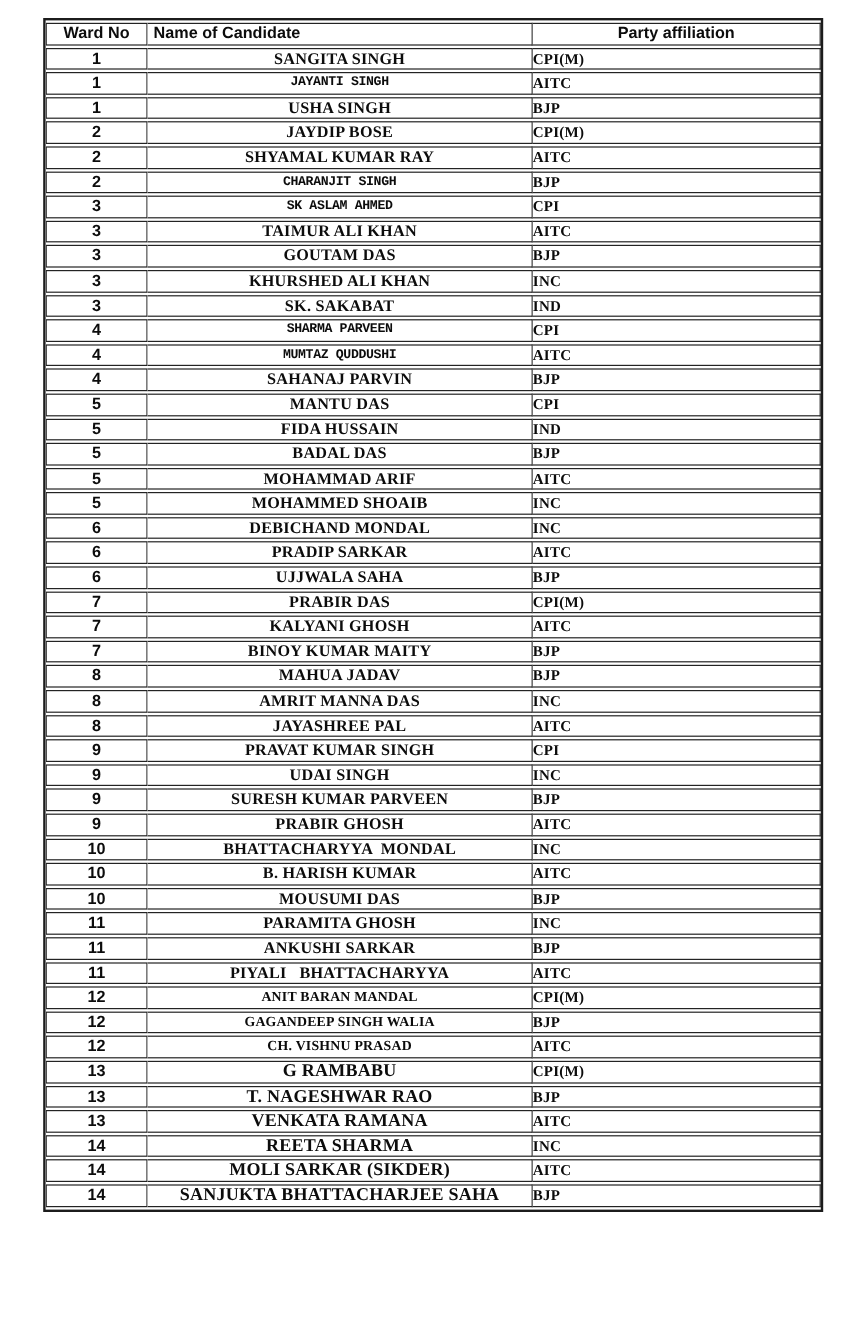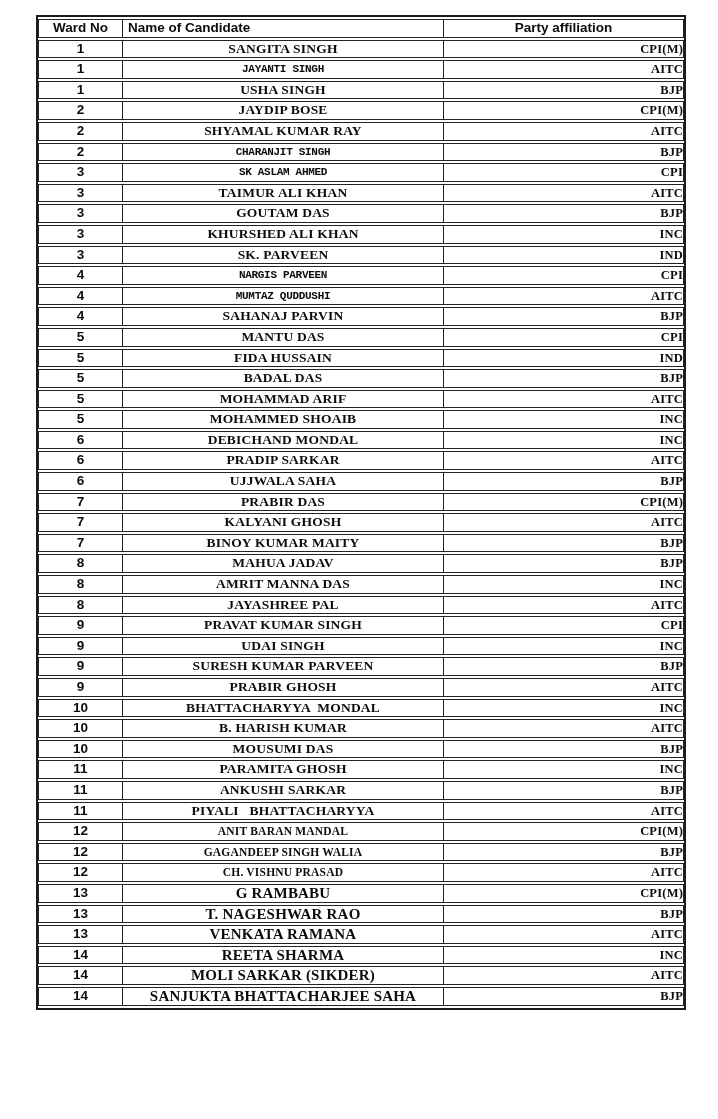--- a/index.html
+++ b/index.html
@@ -69,21 +69,21 @@
     letter-spacing: 0.2px;
   }
   td.name.sans {
     font-family: Liberation Mono, monospace;
     font-size: 11px;
     letter-spacing: -0.3px;
   }
   td.name.sz-s { font-size: 11.5px; }
   td.name.sz-l { font-size: 15px; }
   td.party {
-    text-align: right;
+    text-align: left;
     font-family: "Liberation Serif", serif;
     font-weight: bold;
     font-size: 12.5px;
     letter-spacing: 0.2px;
   }
 </style>
 </head>
 <body>
 
 <div class="page">
@@ -146,26 +146,26 @@
           <td class="name serif sz-m">GOUTAM DAS</td>
           <td class="party">BJP</td>
         </tr>
         <tr>
           <td class="ward">3</td>
           <td class="name serif sz-m">KHURSHED ALI KHAN</td>
           <td class="party">INC</td>
         </tr>
         <tr>
           <td class="ward">3</td>
-          <td class="name serif sz-m">SK. PARVEEN</td>
+          <td class="name serif sz-m">SK. SAKABAT</td>
           <td class="party">IND</td>
         </tr>
         <tr>
           <td class="ward">4</td>
-          <td class="name sans sz-m">NARGIS PARVEEN</td>
+          <td class="name sans sz-m">SHARMA PARVEEN</td>
           <td class="party">CPI</td>
         </tr>
         <tr>
           <td class="ward">4</td>
           <td class="name sans sz-m">MUMTAZ QUDDUSHI</td>
           <td class="party">AITC</td>
         </tr>
         <tr>
           <td class="ward">4</td>
           <td class="name serif sz-m">SAHANAJ PARVIN</td>

